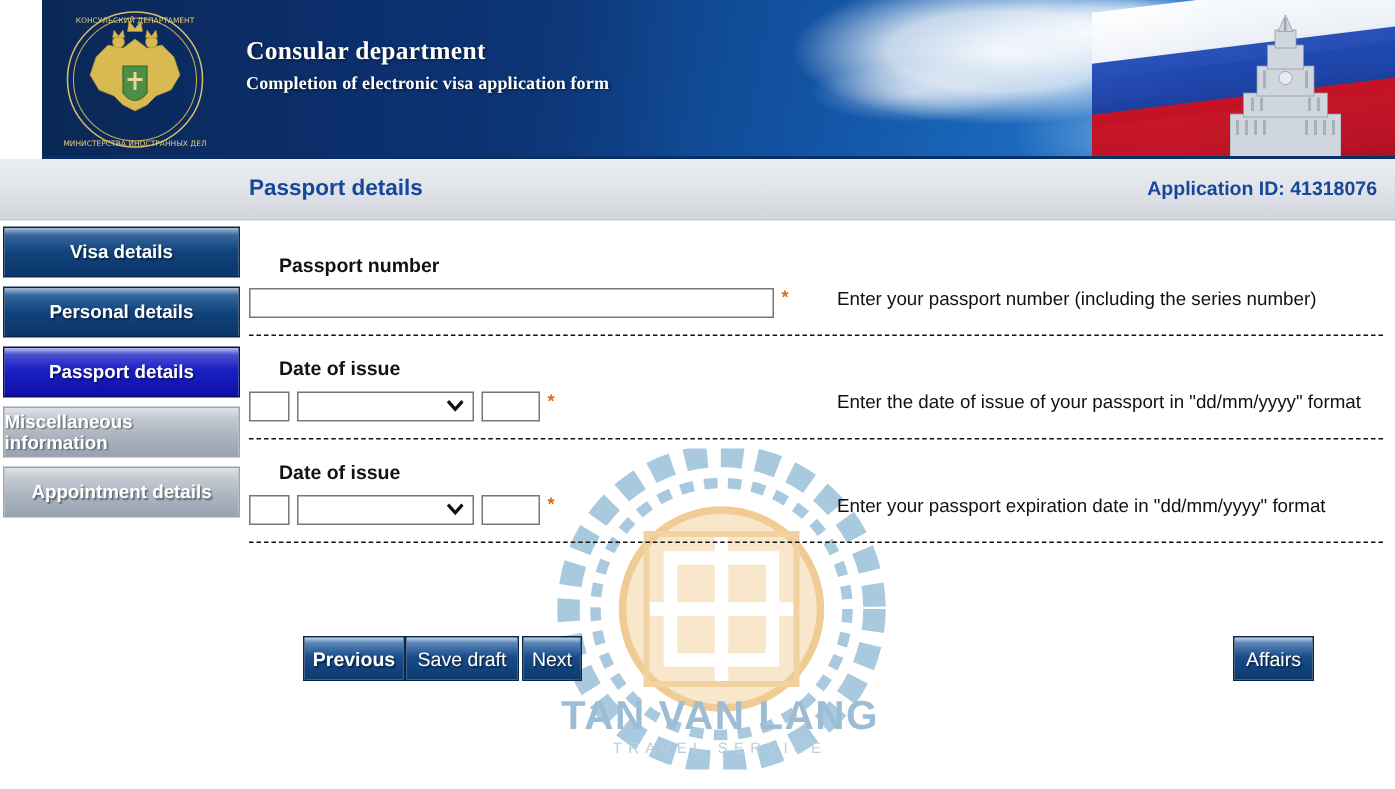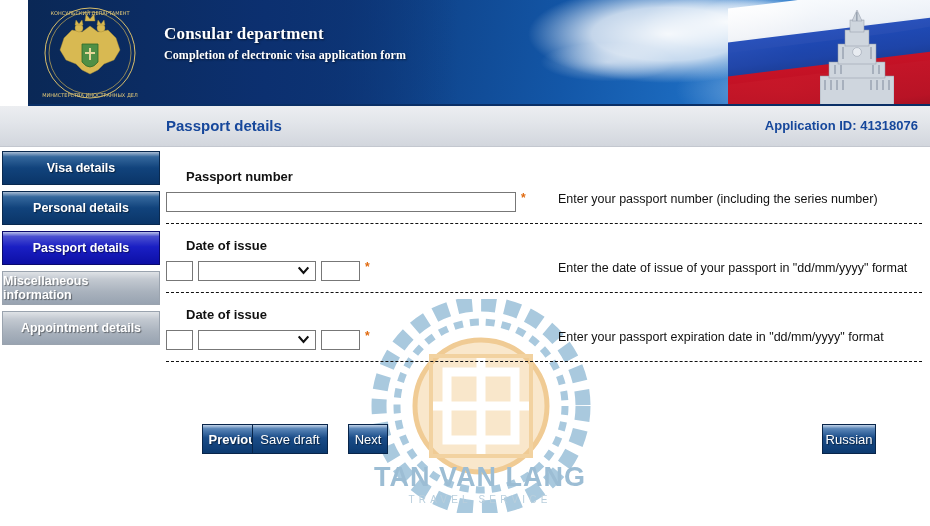--- a/index.html
+++ b/index.html
@@ -294,21 +294,21 @@
     background: linear-gradient(180deg, #c3d4e8 0%, #5a86b8 13%, #1a4c88 46%, #0d3straight 100%);
     background: linear-gradient(180deg, #c3d4e8 0%, #5a86b8 13%, #1a4c88 46%, #0b3straight 100%);
     background: linear-gradient(180deg, #c3d4e8 0%, #5a86b8 13%, #1a4c88 46%, #0c3a70 100%);
     border: 1px solid #0a2murky;
     border: 1px solid #08254a;
     box-sizing: border-box;
     cursor: pointer;
     user-select: none;
   }
   #btn-previous { left: 202px; width: 68px; font-weight: bold; }
-  #btn-savedraft { left: 252px; width: 76px; }
+  #btn-savedraft { left: 270px; width: 76px; }
   #btn-next { left: 348px; width: 40px; }
   #btn-cancel { left: 822px; width: 54px; }
 </style>
 </head>
 <body>
 
 <div class="banner">
   <div class="banner-sky"></div>
   <div class="banner-dark-left"></div>
 
@@ -466,16 +466,16 @@
         </div>
         <div class="hint">Enter your passport expiration date in "dd/mm/yyyy" format</div>
       </div>
     </div>
   </div>
 
   <div class="btnbar">
     <div class="btn" id="btn-previous">Previous</div>
     <div class="btn" id="btn-savedraft">Save draft</div>
     <div class="btn" id="btn-next">Next</div>
-    <div class="btn" id="btn-cancel">Russian</div>
+    <div class="btn" id="btn-cancel">Affairs</div>
   </div>
 
 </div>
 
 </body></html>

